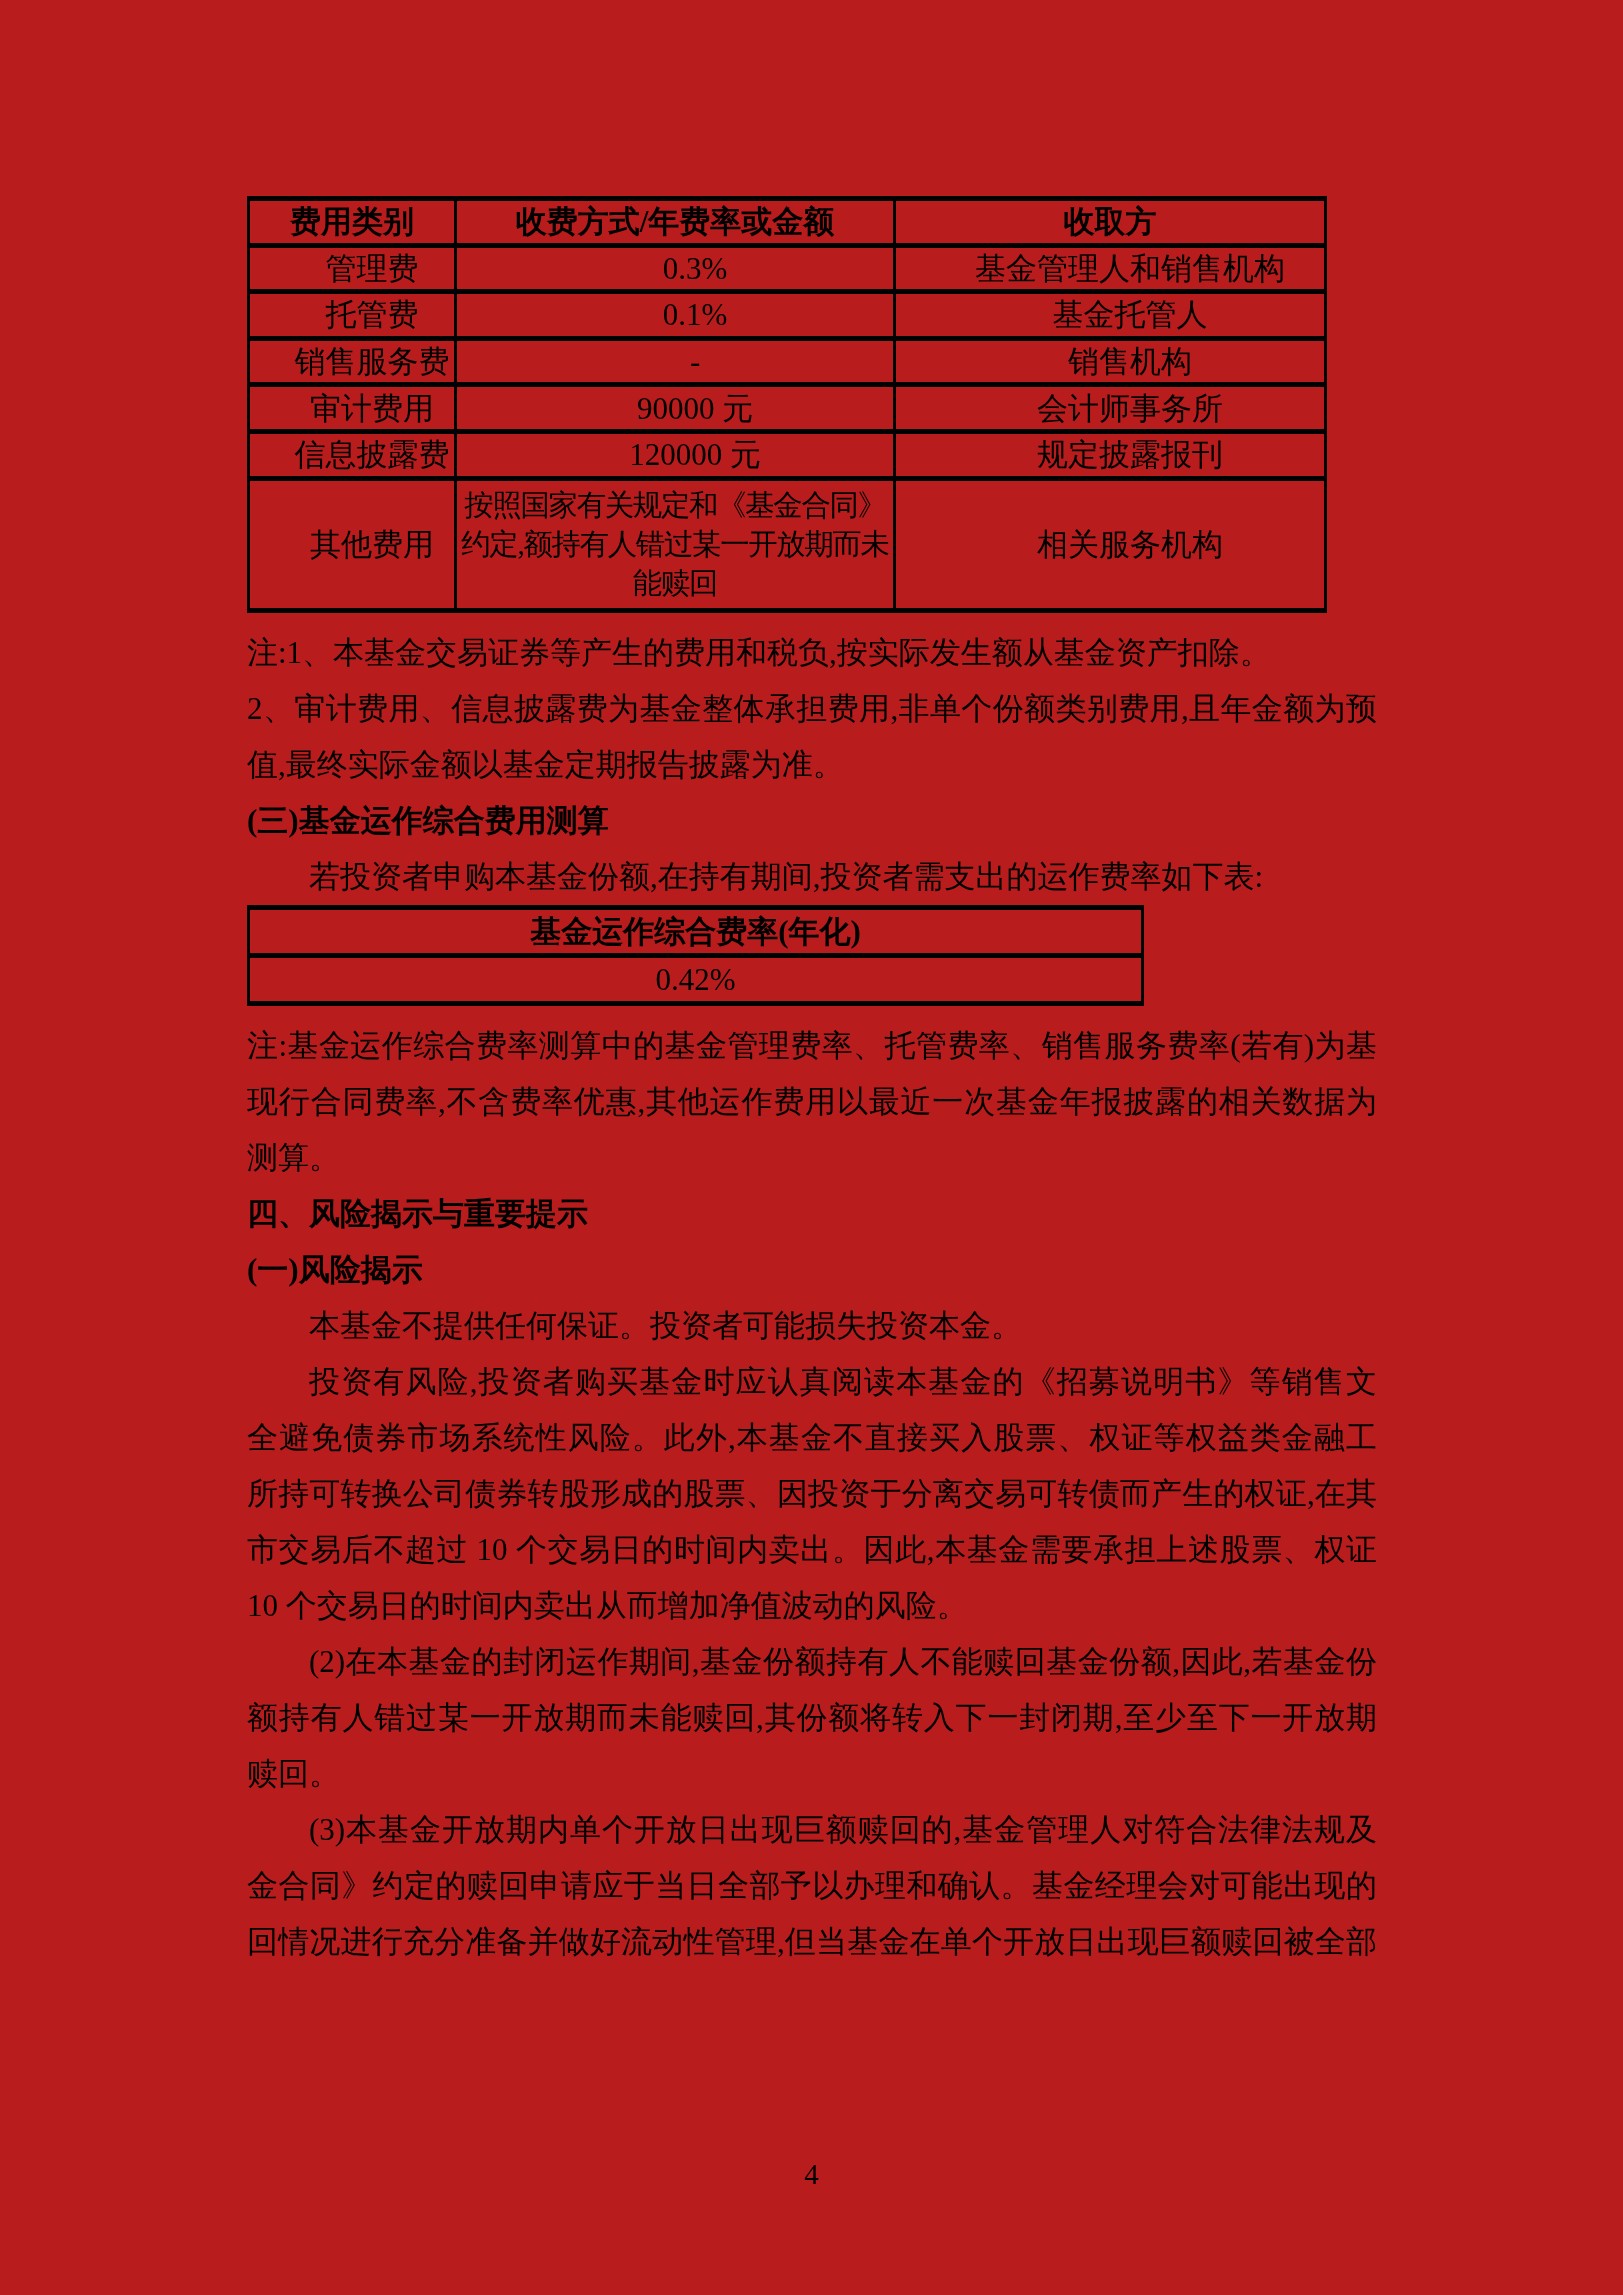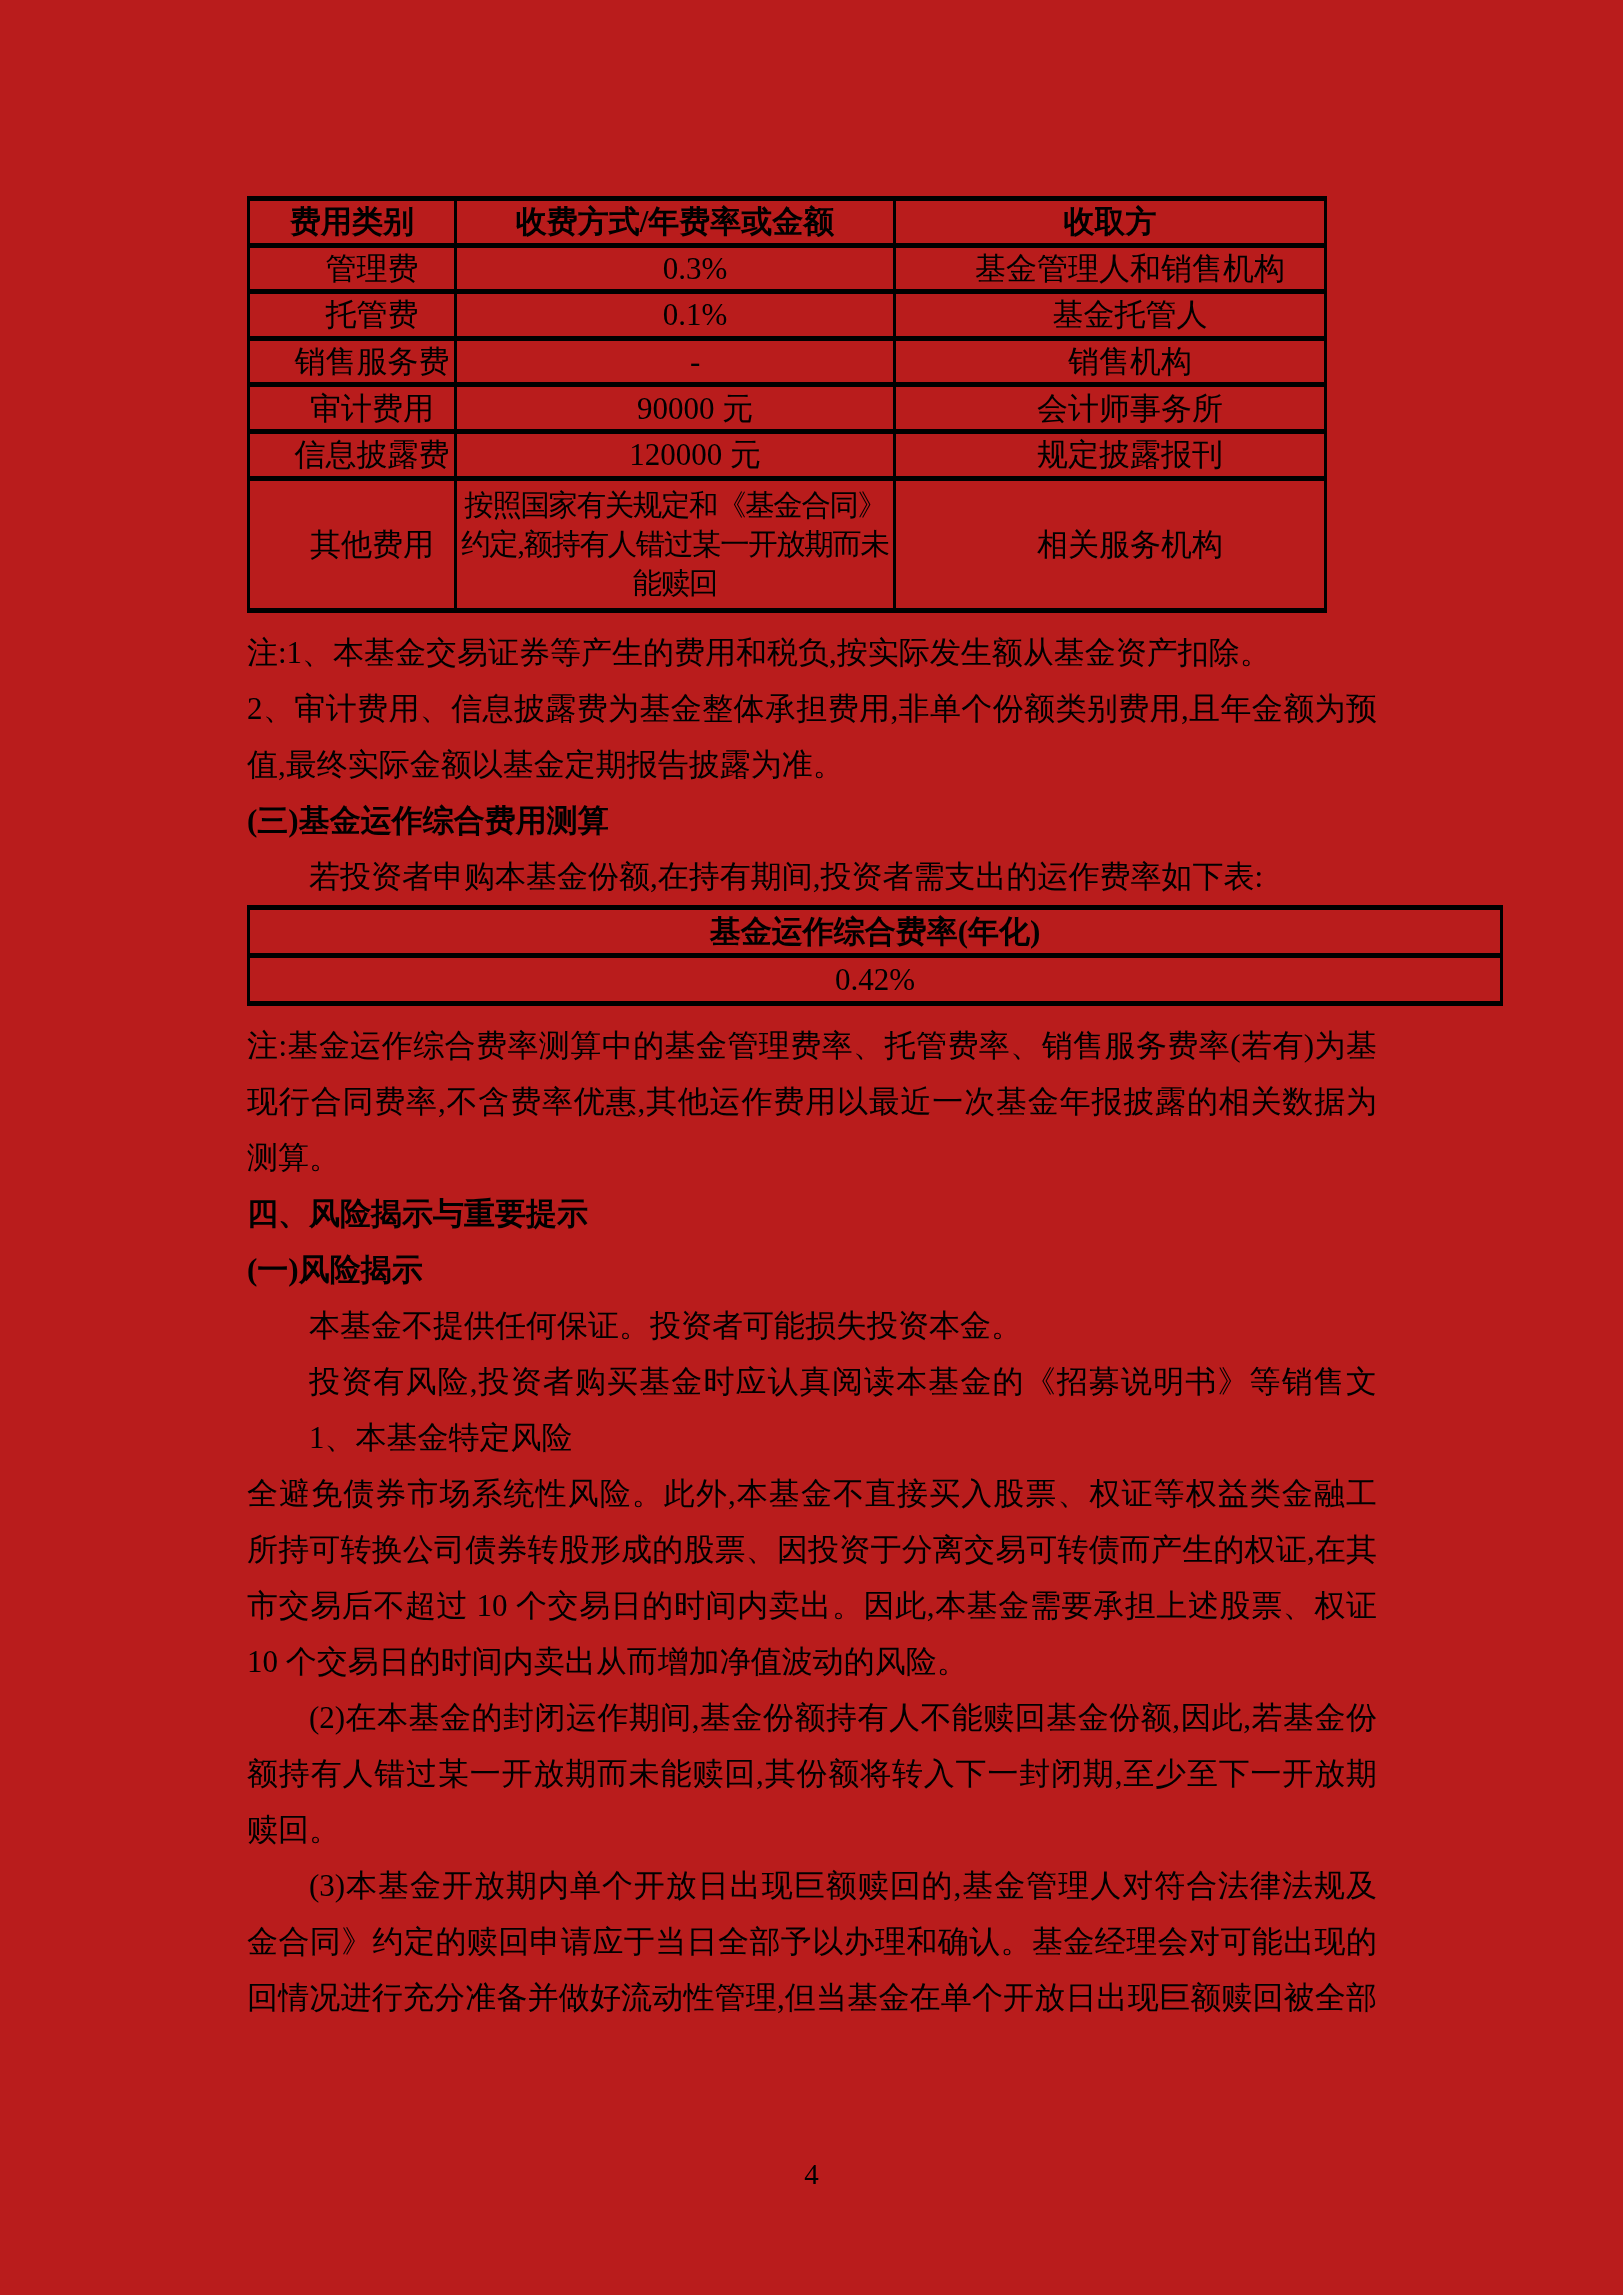--- a/index.html
+++ b/index.html
@@ -35,21 +35,21 @@
     line-height: 39px;
     padding: 1.3px 3.9px;
   }
   .fee-table th { font-weight: bold; height: 39px; }
   .fee-table td { height: 39px; padding-left: 44px; }
   .fee-table td.desc-cell {
     font-size: 29.4px;
     letter-spacing: -1.3px;
     padding: 5.2px 3.9px;
   }
-  .rate-table { width: 1256px; margin-top: 0px; }
+  .rate-table { width: 897px; margin-top: 0px; }
   .rate-table th, .rate-table td {
     border: 5.2px solid #000;
     border-left-width: 3.3px;
     border-right-width: 3.3px;
     text-align: center;
     vertical-align: middle;
     font-size: 31px;
     height: 41px;
     line-height: 39px;
   }
@@ -154,21 +154,20 @@
 
     <div class="tline fill">注:基金运作综合费率测算中的基金管理费率、托管费率、销售服务费率(若有)为基金</div>
     <div class="tline fill">现行合同费率,不含费率优惠,其他运作费用以最近一次基金年报披露的相关数据为基准</div>
     <div class="tline">测算。</div>
 
     <div class="tline heading">四、风险揭示与重要提示</div>
     <div class="tline heading">(一)风险揭示</div>
 
     <div class="tline indent">本基金不提供任何保证。投资者可能损失投资本金。</div>
     <div class="tline indent">投资有风险,投资者购买基金时应认真阅读本基金的《招募说明书》等销售文件。</div>
-    <div class="tline indent">1、本基金特定风险</div>
 
     <div class="tline fill">全避免债券市场系统性风险。此外,本基金不直接买入股票、权证等权益类金融工具,因</div>
     <div class="tline fill">所持可转换公司债券转股形成的股票、因投资于分离交易可转债而产生的权证,在其可上</div>
     <div class="tline fill">市交易后不超过 10 个交易日的时间内卖出。因此,本基金需要承担上述股票、权证无法在</div>
     <div class="tline">10 个交易日的时间内卖出从而增加净值波动的风险。</div>
 
     <div class="tline indent fill">(2)在本基金的封闭运作期间,基金份额持有人不能赎回基金份额,因此,若基金份</div>
     <div class="tline fill">额持有人错过某一开放期而未能赎回,其份额将转入下一封闭期,至少至下一开放期方可</div>
     <div class="tline">赎回。</div>
 

